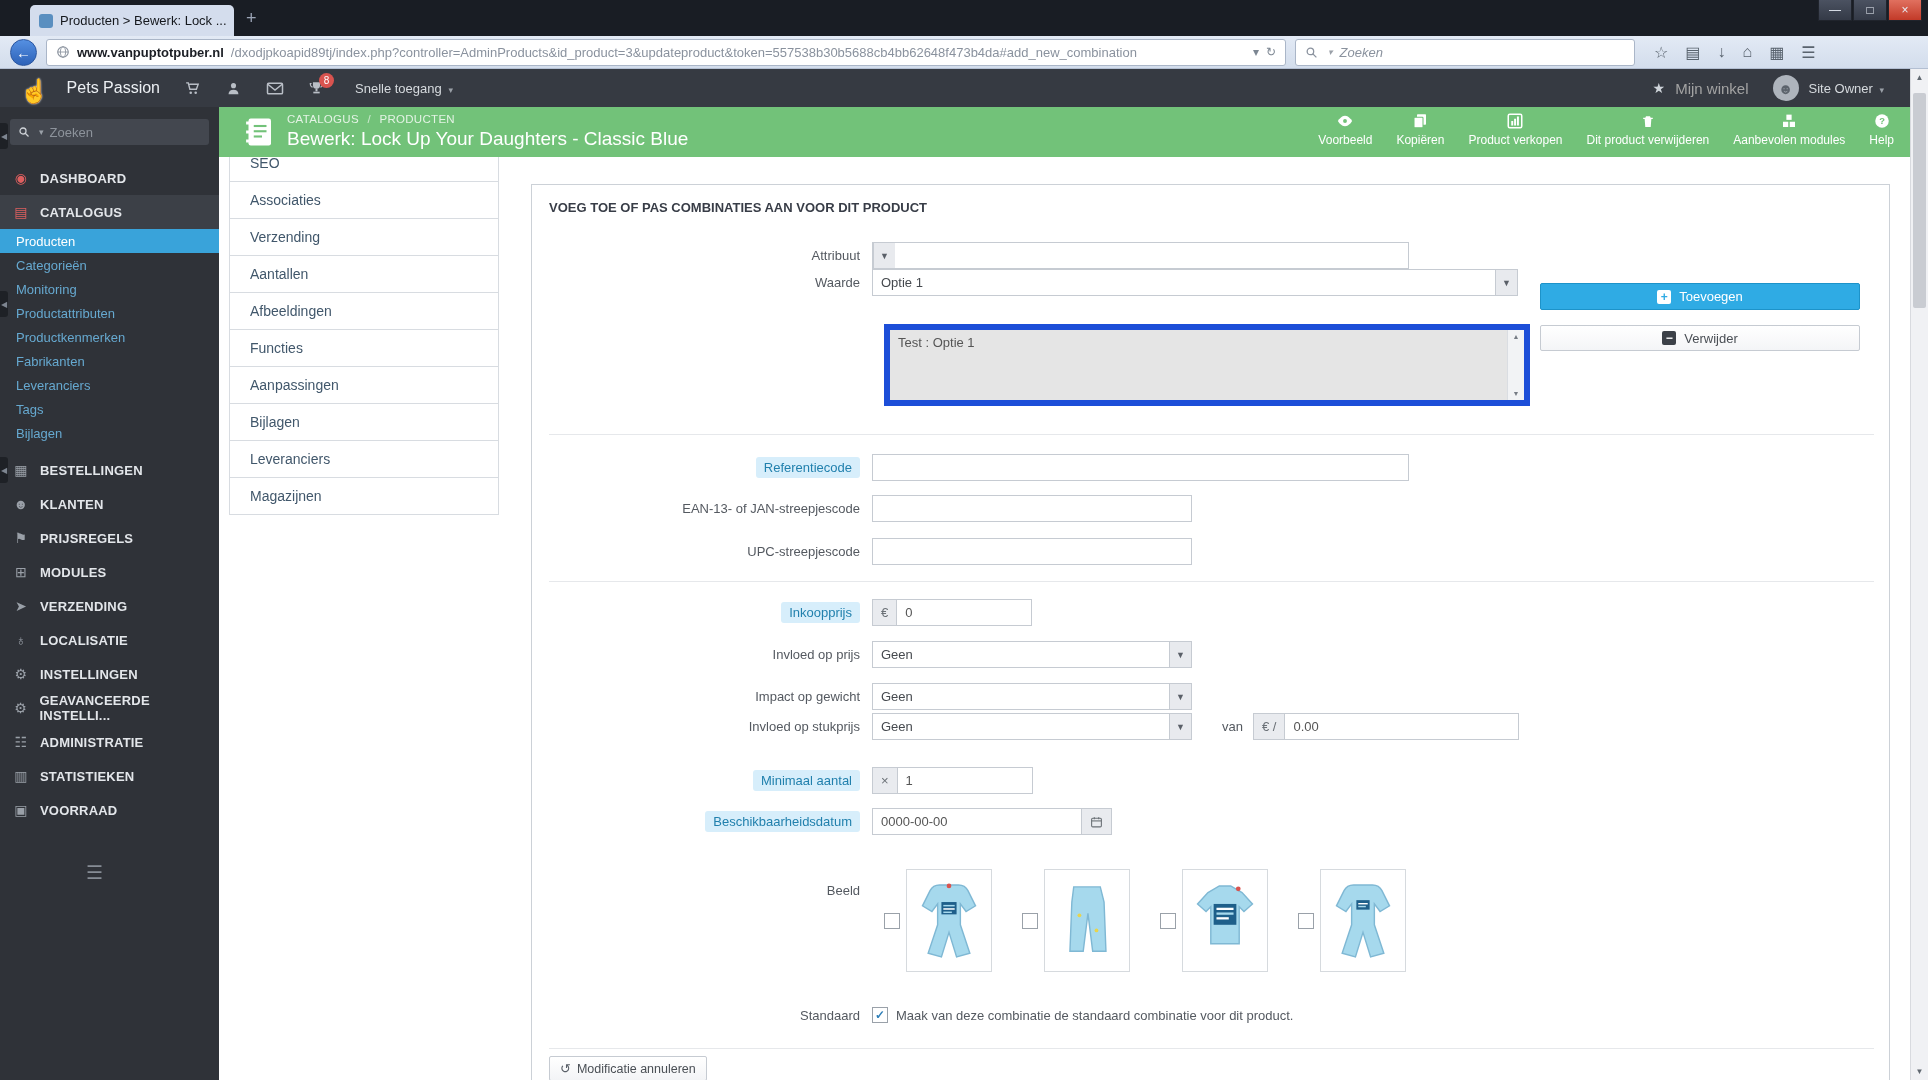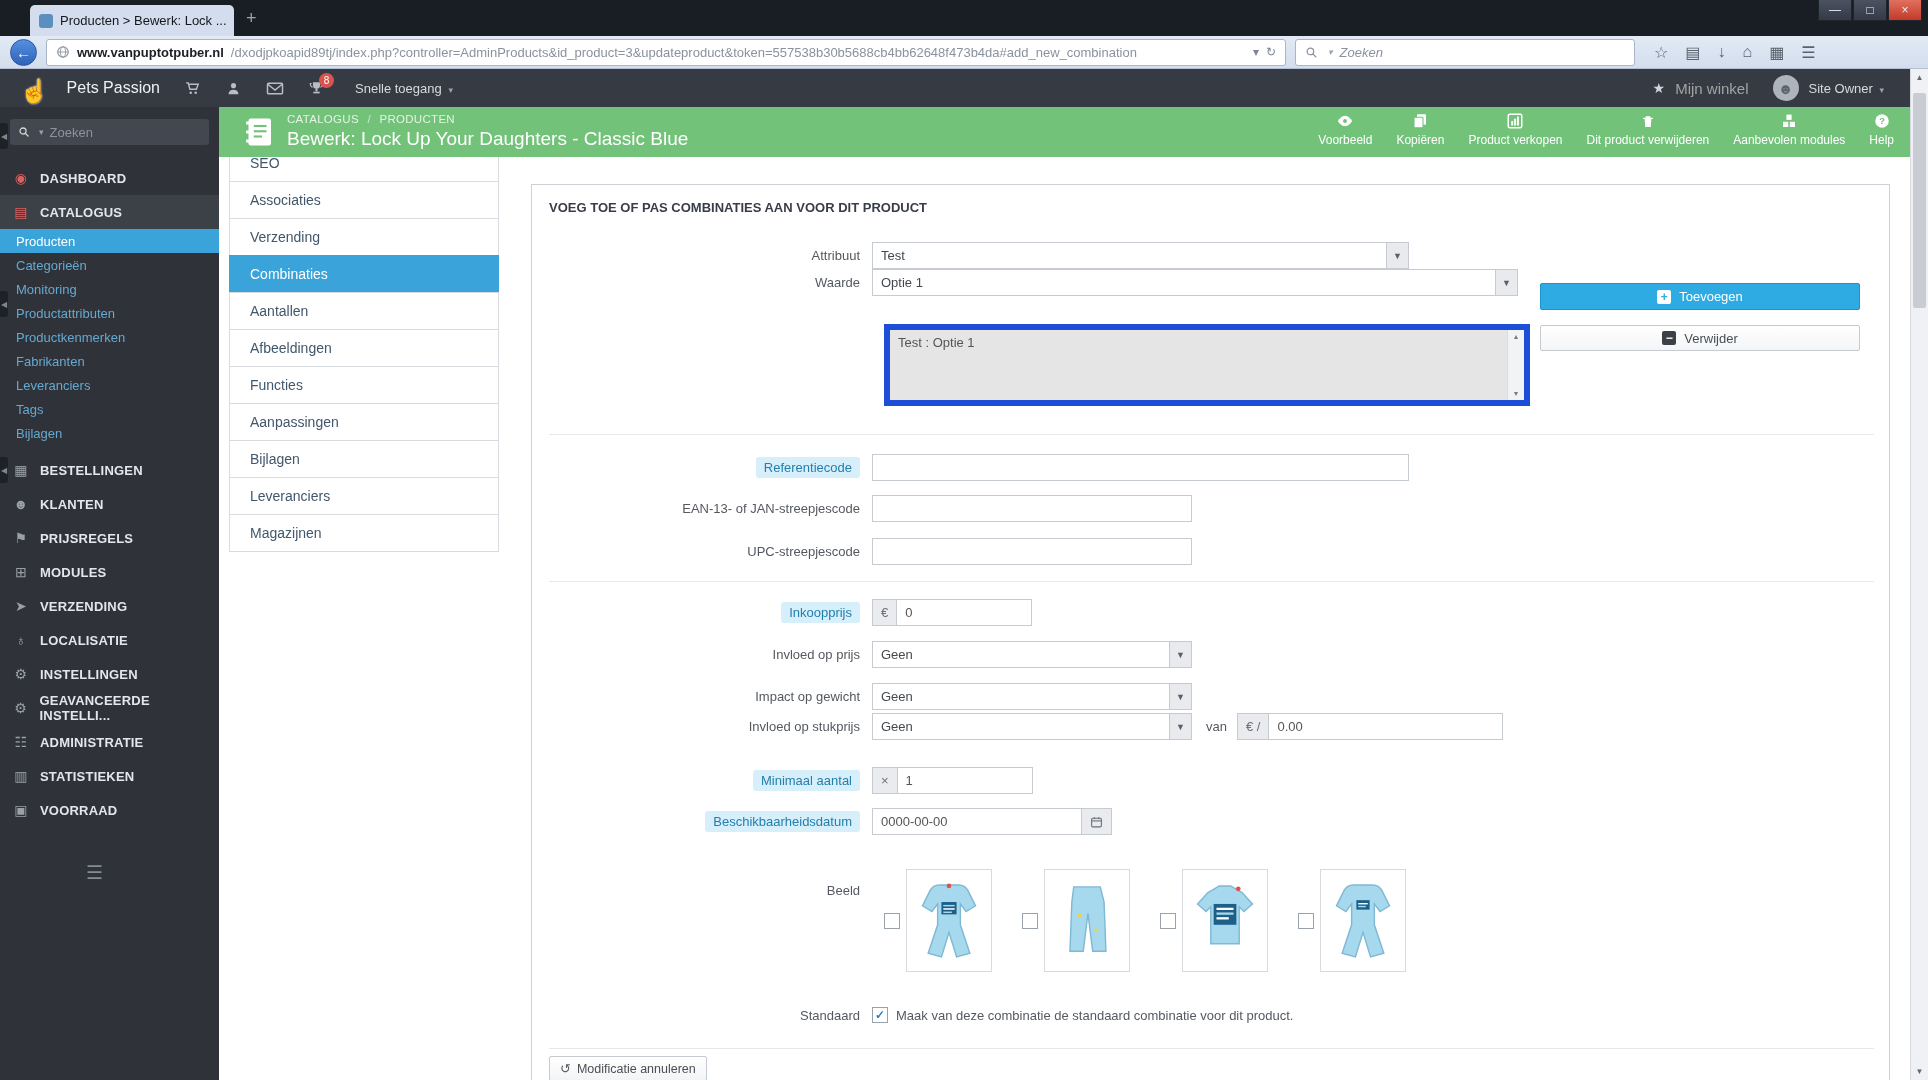--- a/index.html
+++ b/index.html
@@ -375,37 +375,35 @@
       </svg>
       <span class="lbl">Help</span>
     </div>
   </div>
 </div>
 
 <div id="prodtabs">
   <div class="ptab">SEO</div>
   <div class="ptab">Associaties</div>
   <div class="ptab">Verzending</div>
-  <div class="ptab active">Combinaties</div>
   <div class="ptab">Aantallen</div>
   <div class="ptab">Afbeeldingen</div>
   <div class="ptab">Functies</div>
   <div class="ptab">Aanpassingen</div>
   <div class="ptab">Bijlagen</div>
   <div class="ptab">Leveranciers</div>
   <div class="ptab">Magazijnen</div>
 </div>
 
 <div id="panel">
   <div id="sec-title">VOEG TOE OF PAS COMBINATIES AAN VOOR DIT PRODUCT</div>
 
   <div class="frow" style="top:57px">
     <div class="flabel">Attribuut</div>
     <div class="sel" style="width:537px">
-      <span class="txt">Test</span>
       <span class="arr">▼</span>
     </div>
   </div>
 
   <div class="frow" style="top:84px">
     <div class="flabel">Waarde</div>
     <div class="sel" style="width:646px">
       <span class="txt">Optie 1</span>
       <span class="arr">▼</span>
     </div>
@@ -467,21 +465,21 @@
       <span class="arr">▼</span>
     </div>
   </div>
 
   <div class="frow" style="top:528px">
     <div class="flabel">Invloed op stukprijs</div>
     <div class="sel" style="width:320px">
       <span class="txt">Geen</span>
       <span class="arr">▼</span>
     </div>
-    <span class="vanlbl" style="margin-left:14px">van</span>
+    <span class="vanlbl" style="margin-left:30px">van</span>
     <div class="addon" style="margin-left:10px">€ /</div>
     <div class="inp" style="width:234px;border-left:none">0.00</div>
   </div>
 
   <div class="frow" style="top:582px">
     <div class="flabel"><span class="chip">Minimaal aantal</span></div>
     <div class="addon">×</div>
     <div class="inp" style="width:135px;border-left:none">1</div>
   </div>
 

